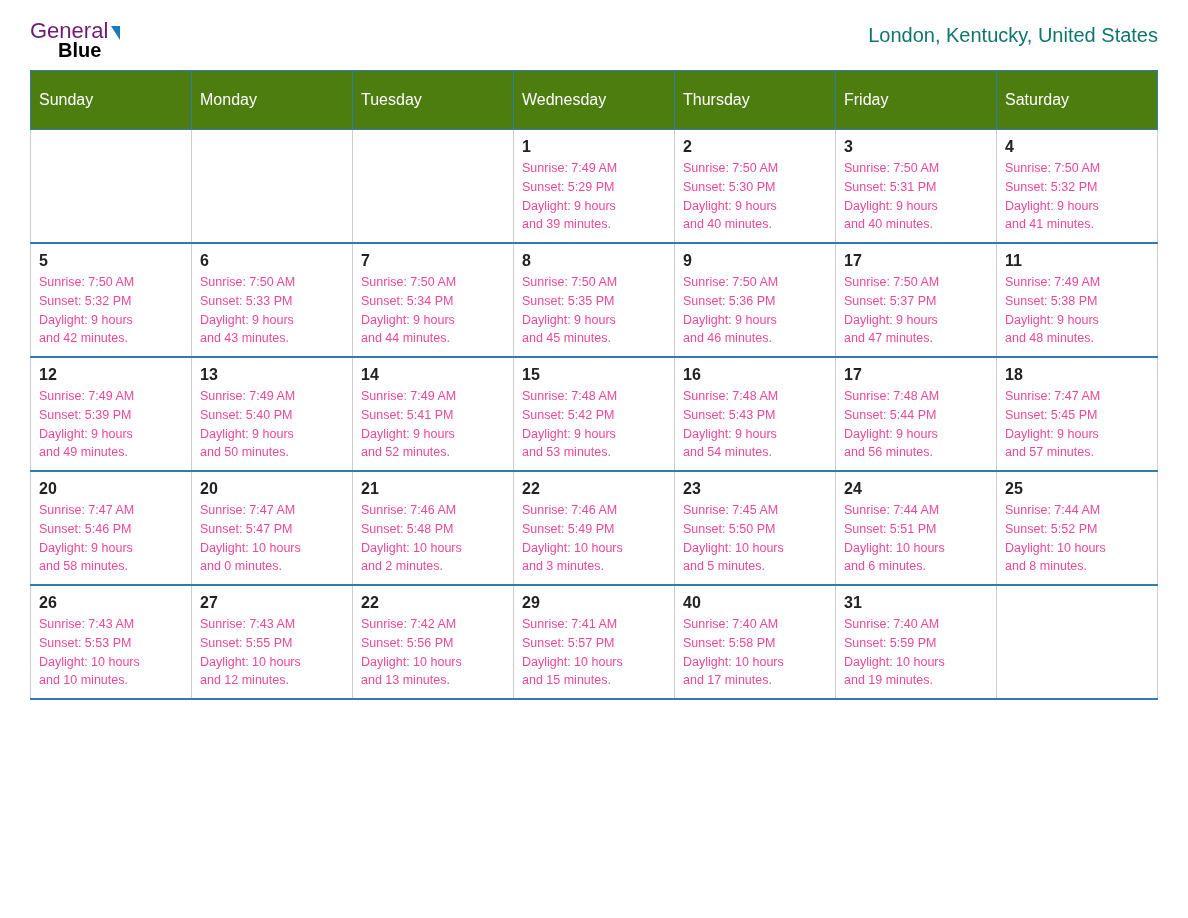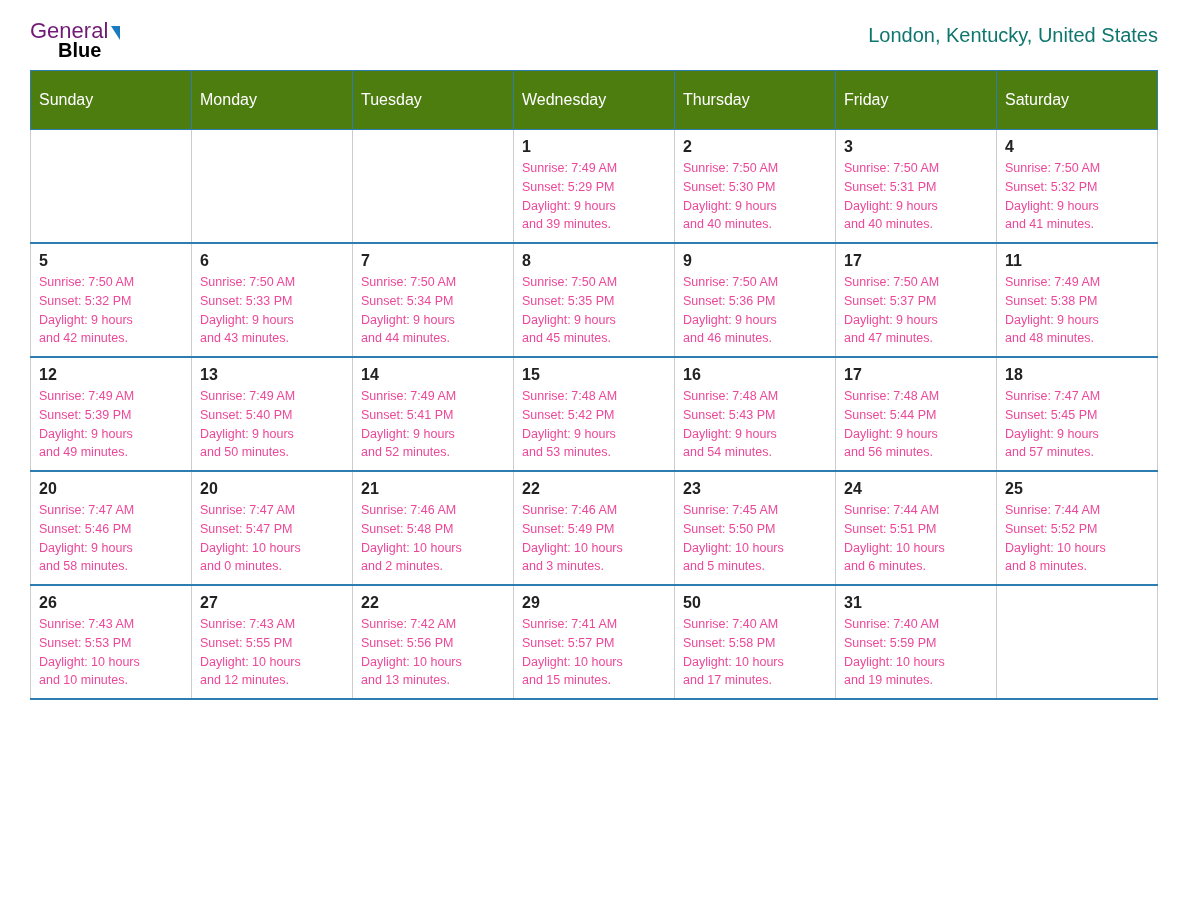--- a/index.html
+++ b/index.html
@@ -250,21 +250,21 @@
         </td>
         <td>
           <span class="day-number">22</span>
           <div class="day-info">Sunrise: 7:42 AM<br>Sunset: 5:56 PM<br>Daylight: 10 hours<br>and 13 minutes.</div>
         </td>
         <td>
           <span class="day-number">29</span>
           <div class="day-info">Sunrise: 7:41 AM<br>Sunset: 5:57 PM<br>Daylight: 10 hours<br>and 15 minutes.</div>
         </td>
         <td>
-          <span class="day-number">50</span>
+          <span class="day-number">40</span>
           <div class="day-info">Sunrise: 7:40 AM<br>Sunset: 5:58 PM<br>Daylight: 10 hours<br>and 17 minutes.</div>
         </td>
         <td>
           <span class="day-number">31</span>
           <div class="day-info">Sunrise: 7:40 AM<br>Sunset: 5:59 PM<br>Daylight: 10 hours<br>and 19 minutes.</div>
         </td>
         <td class="empty-cell"></td>
       </tr>
     </tbody>
 </table>

